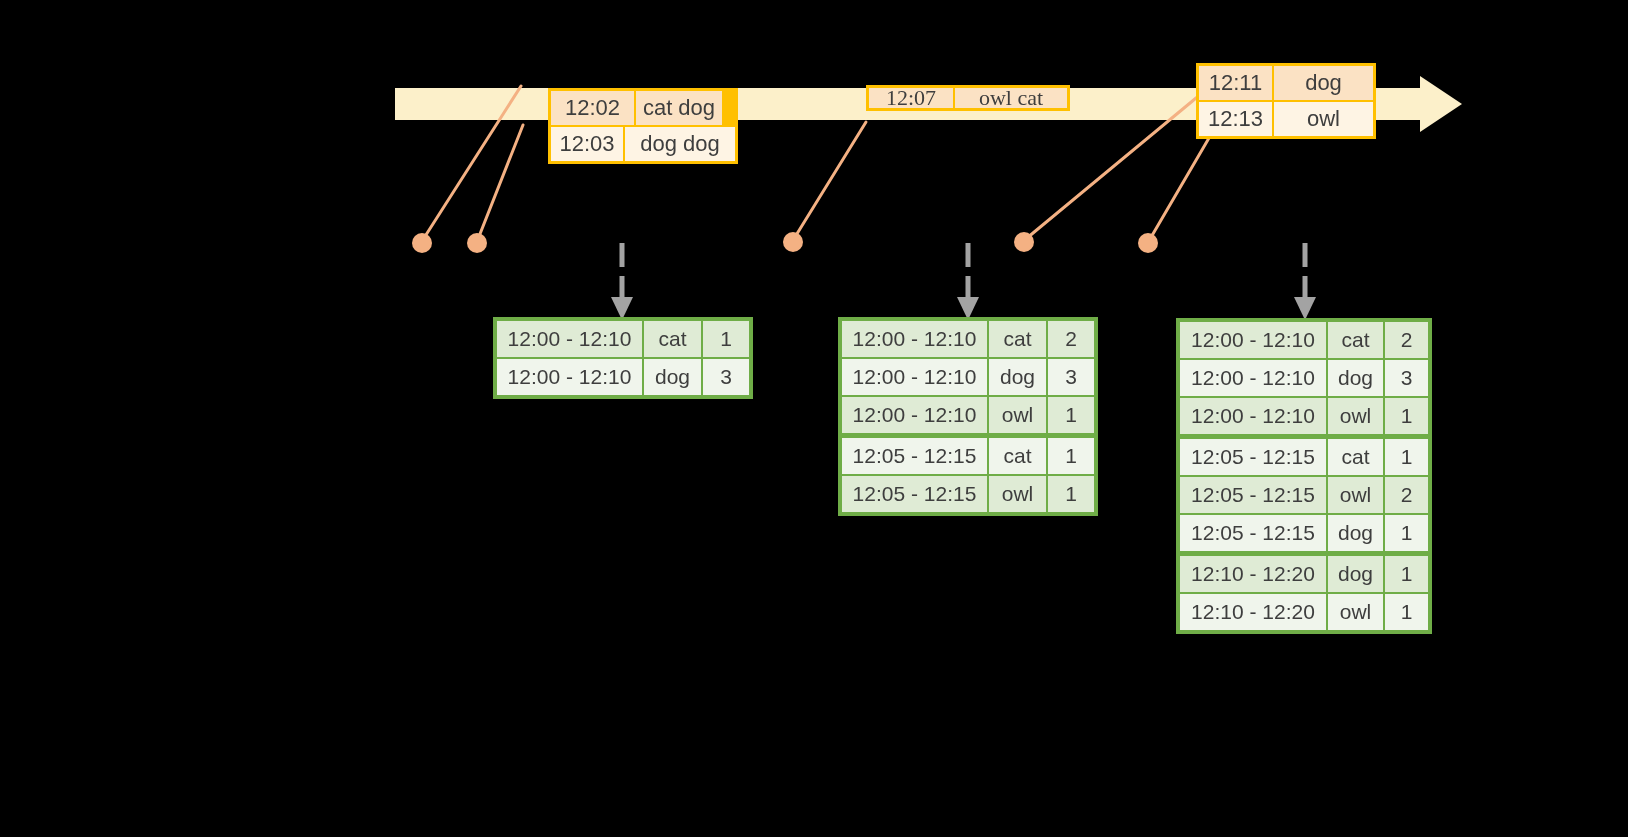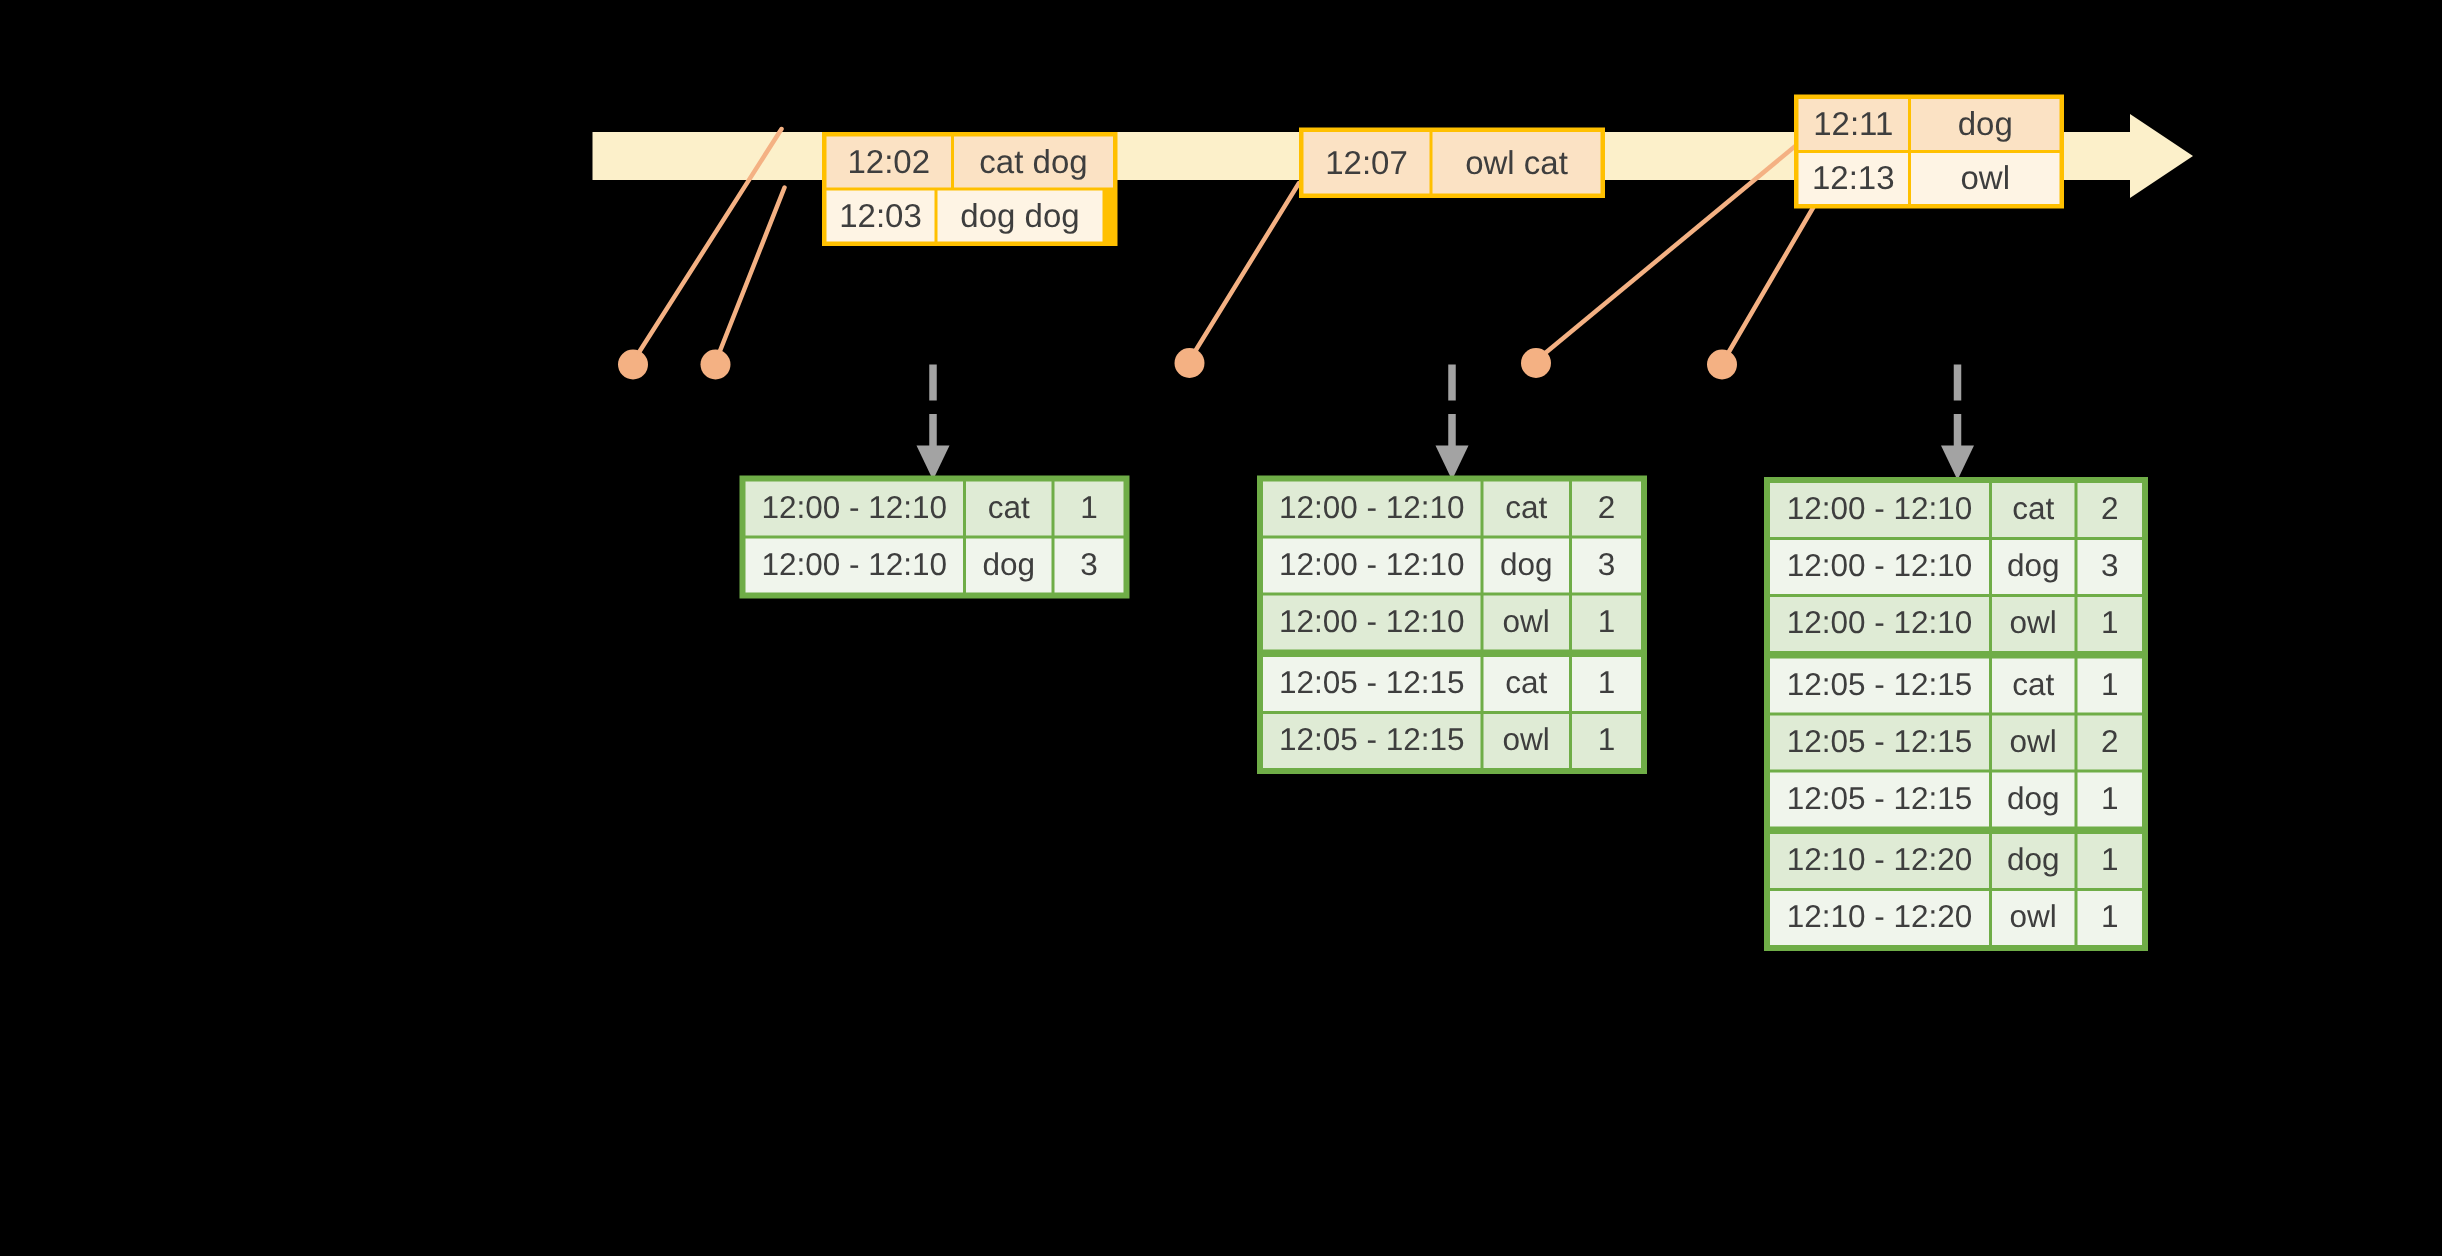--- a/index.html
+++ b/index.html
@@ -24,21 +24,21 @@
 
   .dtable{
     position:absolute;z-index:2;
     display:flex;flex-direction:column;gap:2px;
     box-sizing:border-box;
   }
   .etable{background:var(--event-border,#FFC000);padding:3px;}
   .rtable{background:var(--result-border,#70AD47);padding:4px;}
   .trow{display:flex;gap:2px;}
   .etable .trow{height:34px;}
-  .etable.single .trow{height:41px;}
+  .etable.single .trow{height:20px;font-family:Liberation Serif, serif;}
   .rtable .trow{height:36px;}
   .trow.group-start{margin-top:3px;}
   .tcell{
     display:flex;align-items:center;justify-content:center;
     color:var(--text,#3E3E3E);
     flex:0 0 auto;box-sizing:border-box;
   }
   .etable .tcell{font-size:22px;}
   .rtable .tcell{font-size:21px;}
   .etable .trow.dark  .tcell{background:var(--event-row-dark,#FBE2C4);}
@@ -78,21 +78,21 @@
     </g>
     <g>
       <line class="trigger-line" x1="1305" y1="243" x2="1305" y2="299"></line>
       <polygon class="trigger-head" points="1294,297 1316,297 1305,320"></polygon>
     </g>
   </svg>
 
   <div class="dtable etable" style="left:548px;top:63px;margin-top:25px;">
       <div class="trow dark">
         <div class="tcell" style="width: 83px;">12:02</div>
-        <div class="tcell" style="width: 106px;">cat dog</div>
+        <div class="tcell" style="width: 86px;">cat dog</div>
       </div>
       <div class="trow light">
         <div class="tcell" style="width: 72px;">12:03</div>
         <div class="tcell" style="width: 110px;">dog dog</div>
       </div>
     </div>
 
   <div class="dtable etable single" style="left:866px;top:85px;">
       <div class="trow dark">
         <div class="tcell" style="width: 84px;">12:07</div>

